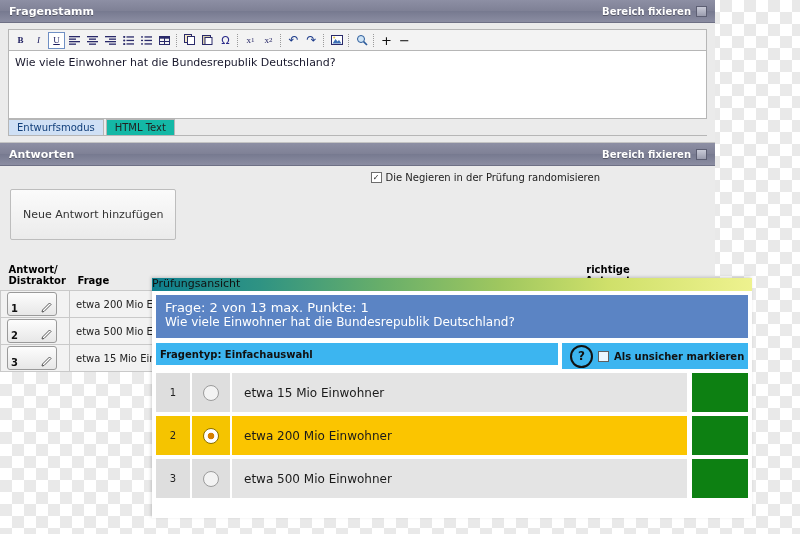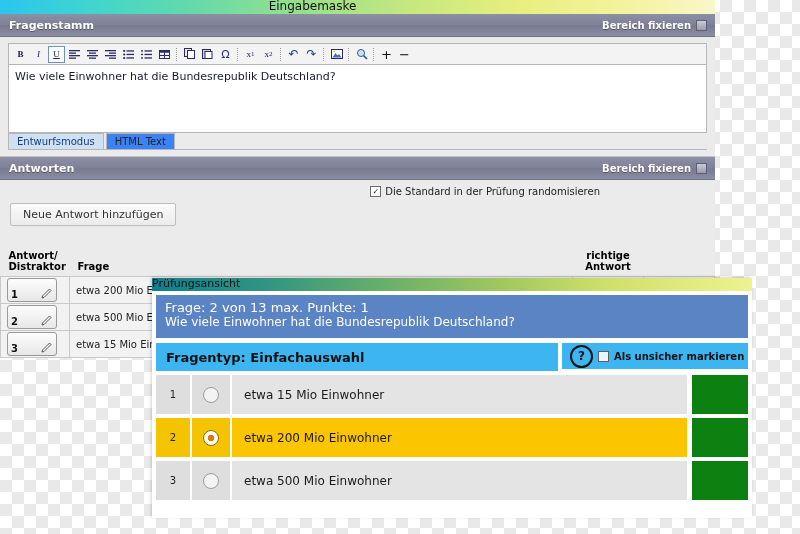--- a/index.html
+++ b/index.html
@@ -53,41 +53,41 @@
   .tb-sep{width:1px;height:13px;border-left:1px dotted #9a9a9a;margin:0 2px;}
   .tb-btn svg{display:block;}
   .editor-area{
     background:#fff;border:1px solid #b6b6b6;height:57px;
     padding:5px 6px;font-size:11px;color:#1a1a2e;
   }
   .tabs{display:flex;align-items:flex-end;height:16px;margin-top:0;
         border-bottom:1px solid #b6b6b6;}
   .tab{
     height:15px;line-height:15px;padding:0 8px;font-size:10px;
-    border:1px solid #b6b6b6;border-bottom:none;background:#3b82f6;color:#222;
+    border:1px solid #b6b6b6;border-bottom:none;background:#14b8a6;color:#222;
     margin-right:2px;
   }
   .tab.selected{background:#cfe0f5;color:#123f7a;}
 
   .quickfmt{
     width:78px;margin-left:10px;background:#fff;border:1px solid #b0b0b0;
     align-self:flex-start;
   }
   .qf-title{padding:4px 5px 5px 5px;font-weight:bold;font-size:10px;line-height:11px;border-bottom:1px solid #c9c9c9;}
   .qf-item{padding:5px 6px;font-size:10px;border-bottom:1px solid #dcdcdc;}
   .qf-item.sel{background:#eceef8;font-weight:bold;}
   .qf-item.link{font-style:italic;font-weight:bold;text-decoration:underline;}
   .qf-filler{height:22px;}
 
   
   .ant-body{background:#ebebeb;padding:0;}
   .rand-row{display:flex;justify-content:flex-end;padding:6px 115px 4px 0;font-size:10px;color:#222;align-items:center;gap:4px;}
   .cb{width:9px;height:9px;border:1px solid #6d6d6d;background:#fff;display:inline-flex;align-items:center;justify-content:center;font-size:8px;line-height:1;color:#222;}
   .btn-new{
-    margin:2px 0 0 10px;display:inline-block;padding:4px 12px;font-size:11px;color:#333;
+    margin:2px 0 0 10px;display:inline-block;padding:18px 12px;font-size:11px;color:#333;
     background:linear-gradient(to bottom,#fbfbfb,#ebebeb);border:1px solid #bdbdbd;border-radius:2px;
   }
   table.answers{border-collapse:collapse;width:715px;margin-top:24px;font-size:10px;}
   table.answers th{font-weight:bold;font-size:10px;text-align:left;padding:0 0 4px 8px;vertical-align:bottom;line-height:11px;}
   table.answers th.c{text-align:center;padding-left:0;}
   table.answers td{border:1px solid #c9c9c9;background:#f2f2f2;height:26px;padding:0 6px;vertical-align:middle;}
   td.idxcell{width:56px;background:#ebebeb;border:none;padding:2px 6px;}
   .editbtn{
     width:42px;height:20px;border:1px solid #9a9a9a;border-radius:3px;
     background:linear-gradient(to bottom,#fdfdfd,#e7e7e7);
@@ -113,21 +113,21 @@
   .grad-titlebar2 .t-label{
     position:absolute;left:0;right:0;top:-1px;text-align:left;
     font-size:11px;color:#111;line-height:13px;font-weight:400;
   }
   .pa-body{background:#fff;padding:4px 4px 0 4px;height:227px;box-sizing:border-box;}
   .q-header{
     background:#5b84c4;color:#fff;padding:5px 9px 8px 9px;font-size:13px;line-height:15px;
   }
   .q-header .line2{font-size:12px;}
   .type-bar{display:flex;margin-top:5px;gap:4px;}
-  .type-left{flex:1;background:#3cb5f0;color:#111;font-size:13px;font-weight:bold;display:flex;align-items:center;padding-left:10px;height:28px;}
+  .type-left{flex:1;background:#3cb5f0;color:#111;font-size:10px;font-weight:bold;display:flex;align-items:center;padding-left:4px;height:22px;}
   .type-right{width:178px;background:#3cb5f0;display:flex;align-items:center;gap:5px;padding-left:8px;height:26px;}
   .qmark{
     width:19px;height:19px;border-radius:50%;border:2px solid #111;color:#111;
     display:flex;align-items:center;justify-content:center;font-size:12px;font-weight:bold;background:#3cb5f0;
   }
   .unsure-cb{width:9px;height:9px;border:1px solid #5f5f5f;background:#eaf6ff;display:inline-block;}
   .type-right .lbl{font-size:10px;font-weight:bold;color:#111;}
 
   .opt-row{display:flex;margin-top:4px;height:39px;}
   .opt-num{width:34px;background:#dedede;display:flex;align-items:center;justify-content:center;font-size:10px;color:#222;}
@@ -137,23 +137,20 @@
   .opt-row.sel .opt-num,.opt-row.sel .opt-radio{background:#f5c400;}
   .opt-row.sel .opt-txt{background:#fbc500;}
   .pa-radio{width:14px;height:14px;border-radius:50%;border:1px solid #9b9b9b;background:#f3f3f3;display:inline-block;}
   .pa-radio.on{border-color:#8a7000;background:radial-gradient(circle,#d67f00 0 34%,#ffffff 36% 100%);}
 </style>
 </head>
 <body>
 
 <div id="eingabemaske-window">
 
-  <div class="grad-titlebar">
-    <div class="t-label">Eingabemaske</div>
-  </div>
 
   <div class="panel-header">
     <span>Fragenstamm</span>
     <span class="ph-right">
       <span>Bereich fixieren</span>
       <span class="fix-box"></span>
     </span>
   </div>
 
   <div class="panel-body">
@@ -284,21 +281,21 @@
     <span>Antworten</span>
     <span class="ph-right">
       <span>Bereich fixieren</span>
       <span class="fix-box"></span>
     </span>
   </div>
 
   <div class="ant-body">
     <div class="rand-row">
       <span class="cb">✓</span>
-      <span>Die Standard in der Prüfung randomisieren</span>
+      <span>Die Negieren in der Prüfung randomisieren</span>
     </div>
 
     <div class="btn-new">Neue Antwort hinzufügen</div>
 
     <table class="answers">
       <tbody>
           <tr>
         <th style="width:56px">
           <span>Antwort/</span><br>
           <span>Distraktor</span>

